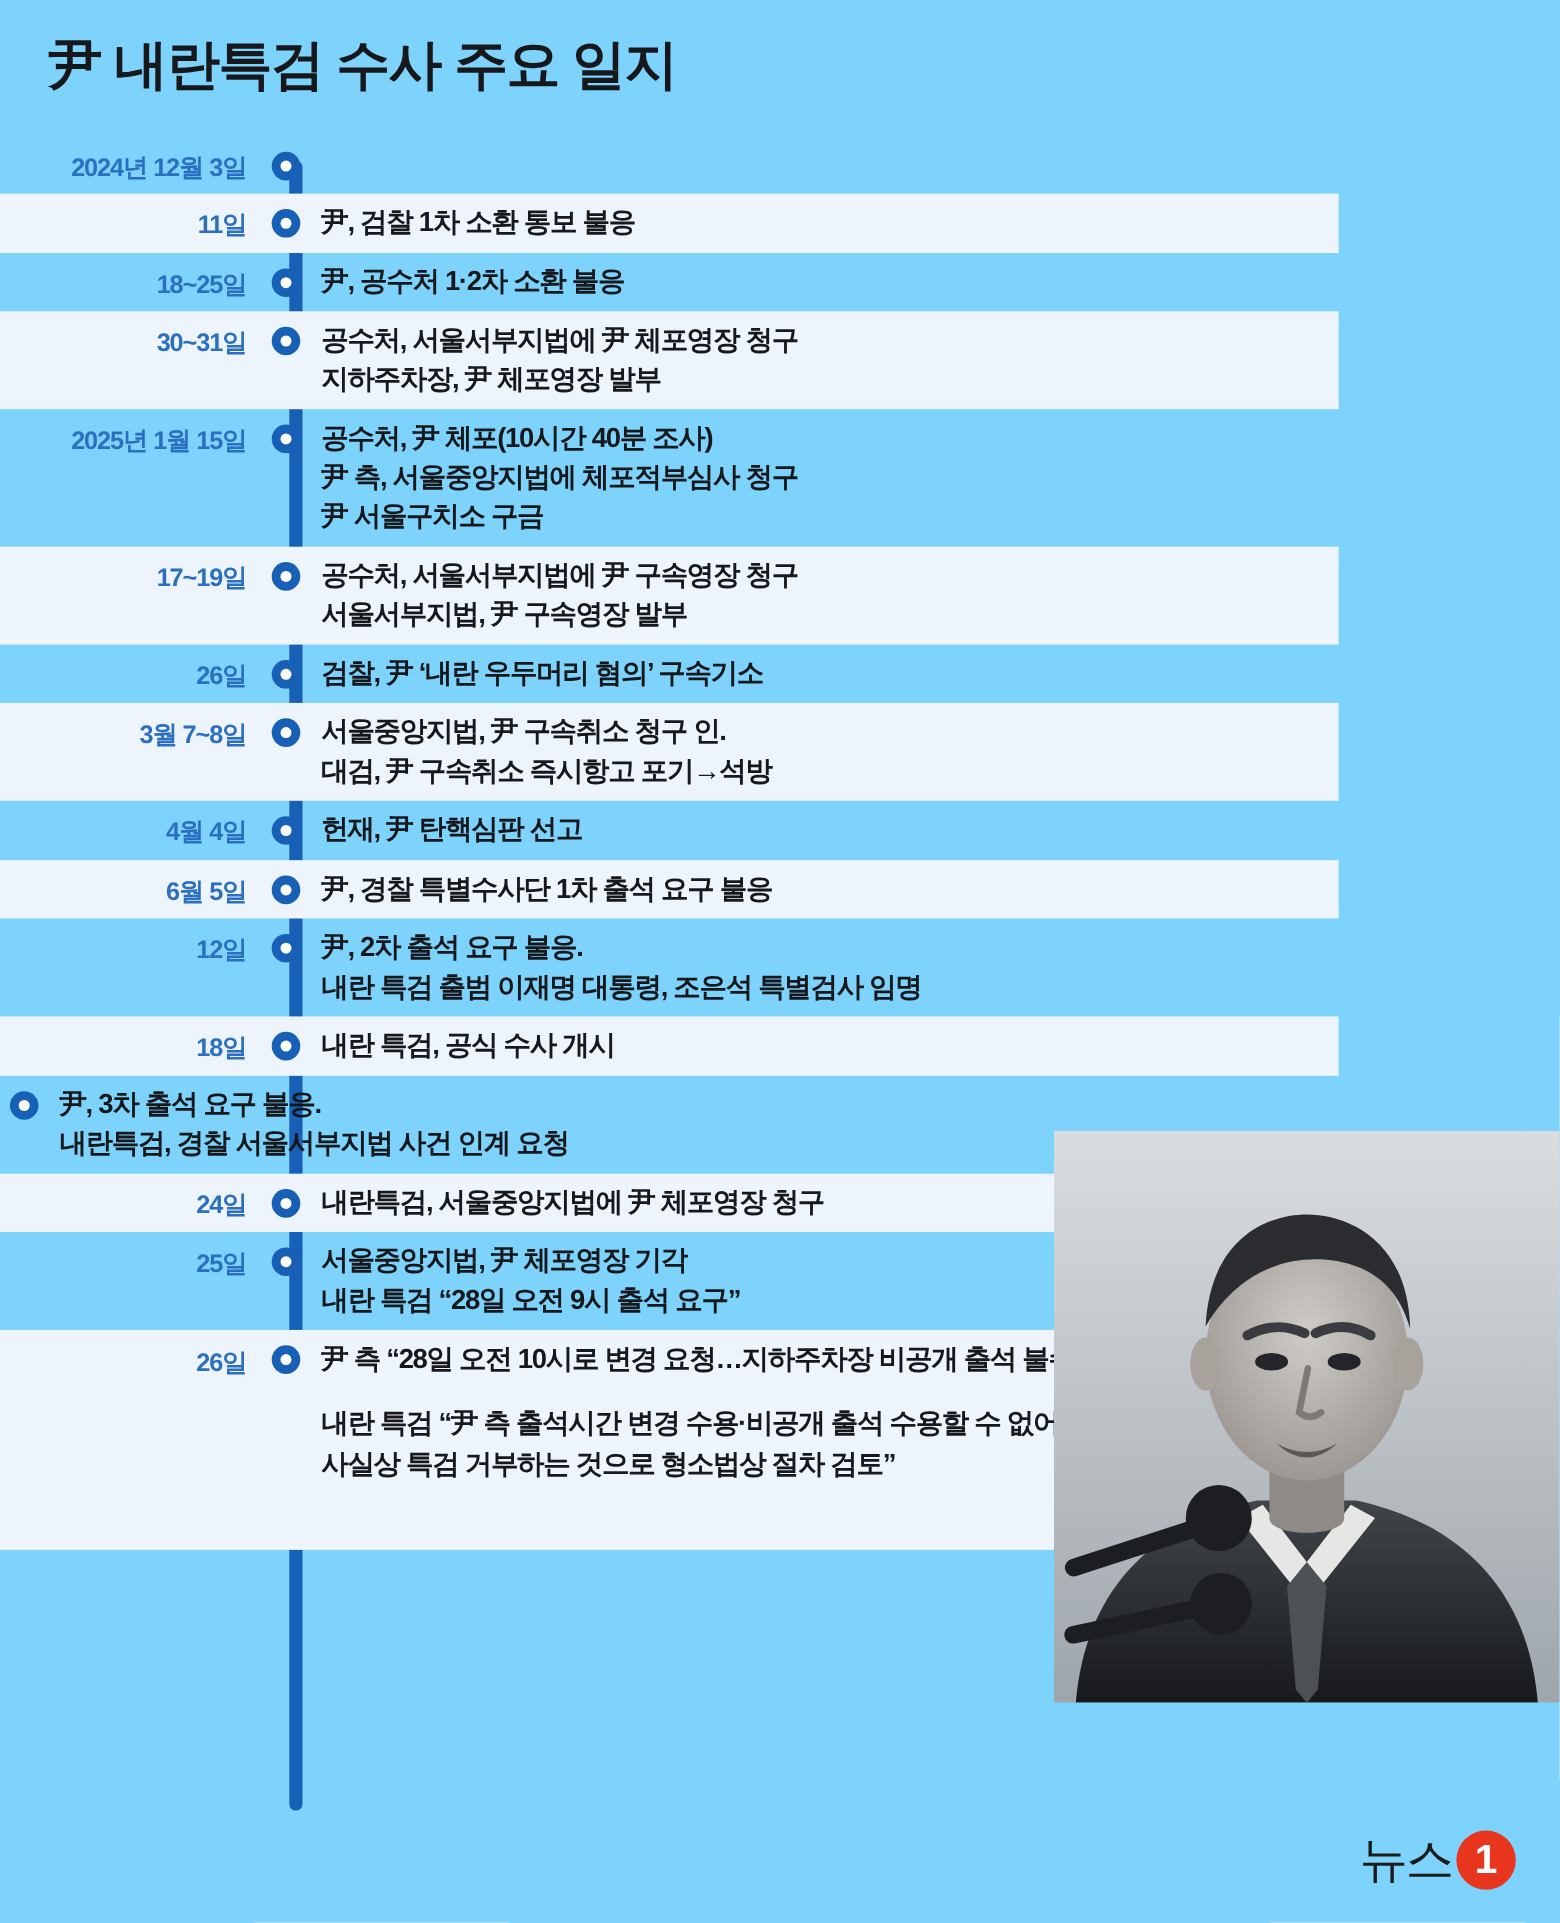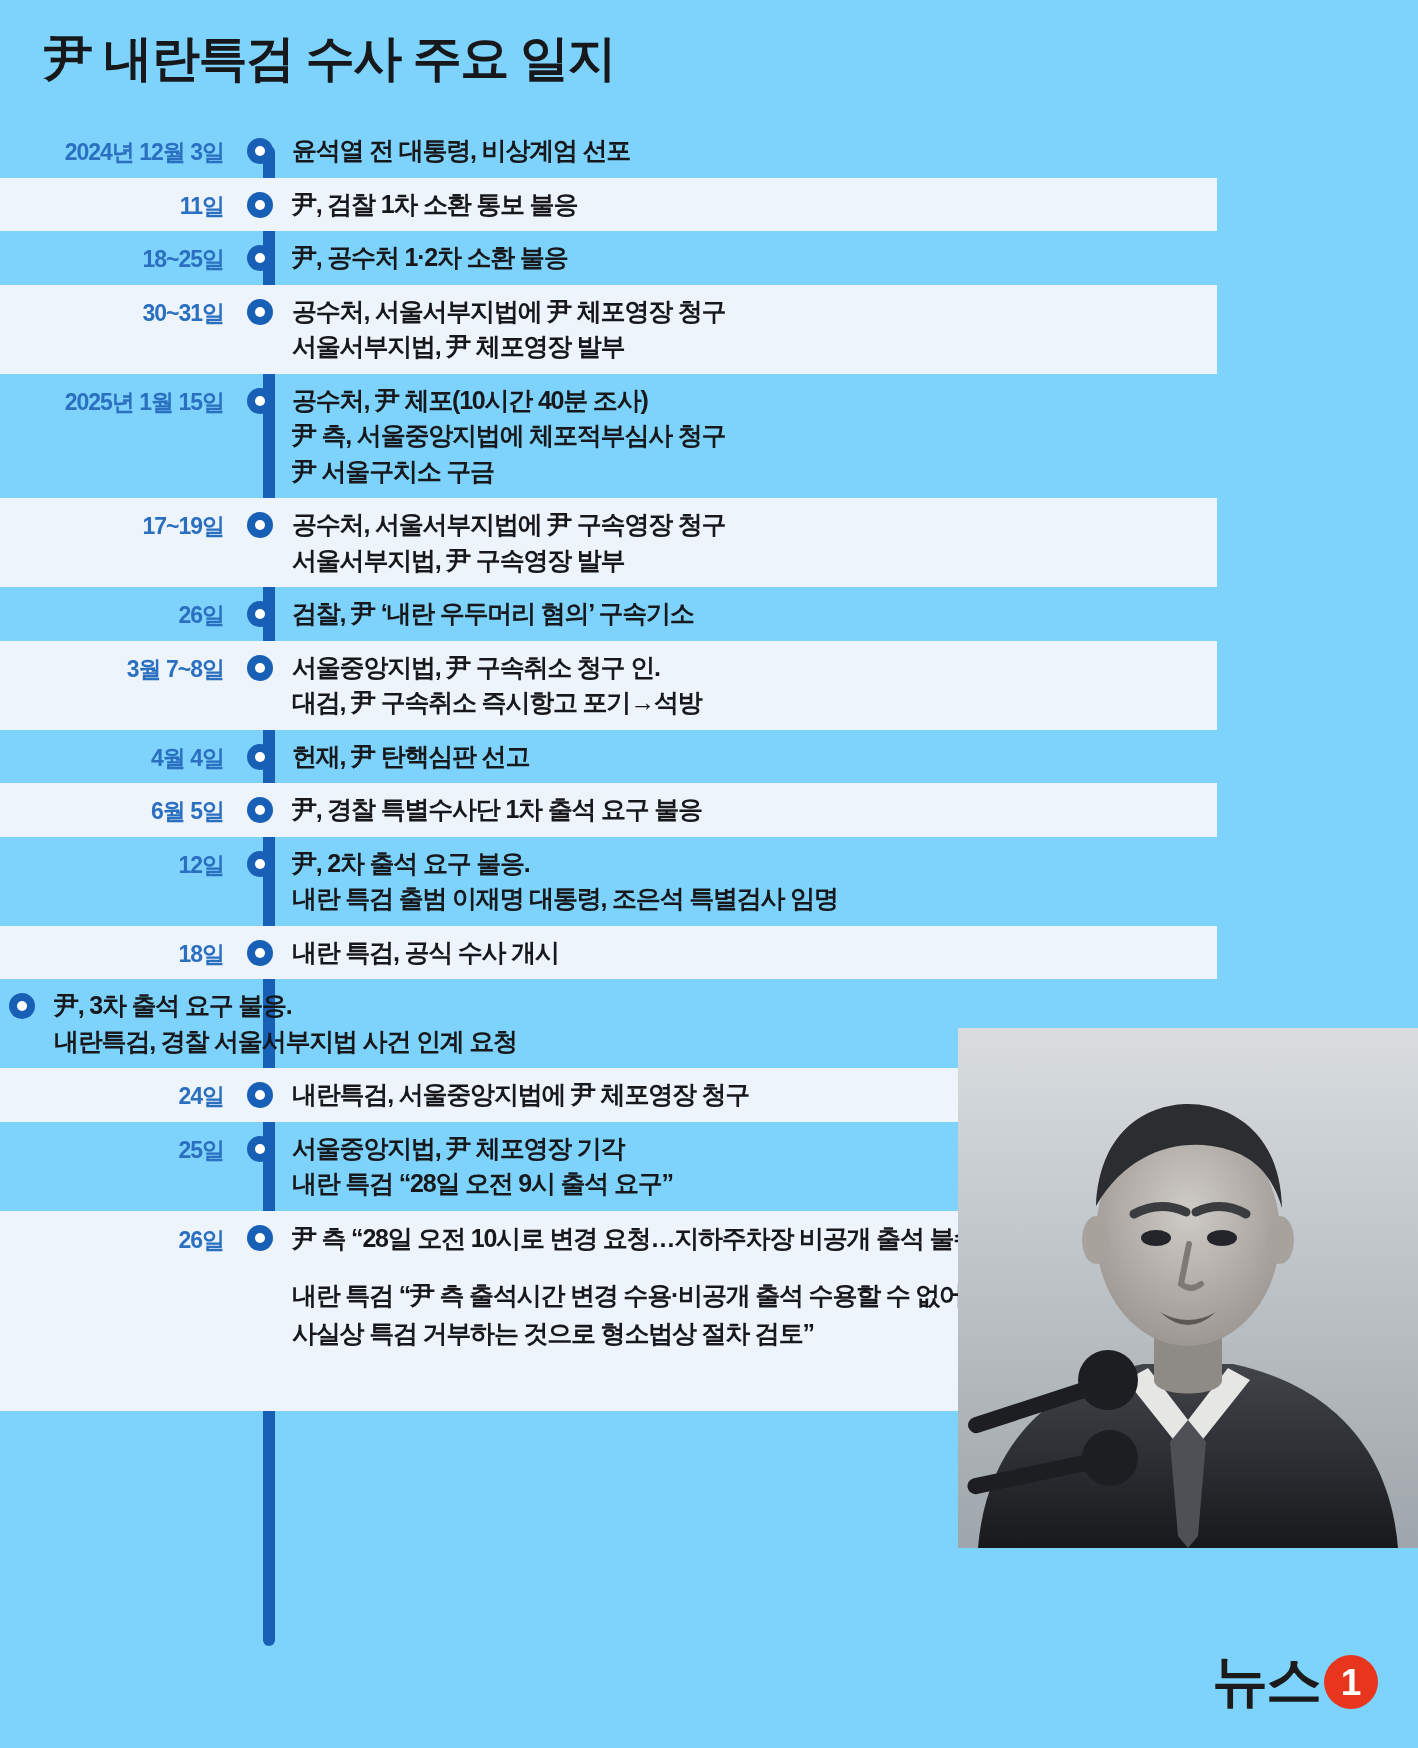--- a/index.html
+++ b/index.html
@@ -129,22 +129,22 @@
   
   .logo{
     position:absolute;
     right:40px;
     bottom:28px;
     display:flex;
     align-items:center;
     z-index:5;
   }
   .logo-text{
-    font-size:56px;
-    font-weight:bold;
+    font-size:44px;
+    font-weight:normal;
     letter-spacing:-2px;
     color:#1b1b1b;
   }
   .logo-badge{
     margin-left:4px;
     width:54px;
     height:54px;
     border-radius:50%;
     background:#e8351e;
     color:#ffffff;
@@ -164,23 +164,20 @@
   <div class="title">尹 내란특검 수사 주요 일지</div>
 
   <div class="timeline">
     <div class="rail"></div>
 
     <div class="row">
       <div class="date">2024년 12월 3일</div>
       <div class="dotcell">
           <span class="dot"></span>
         </div>
-      <div class="events">
-        <div class="event">윤석열 전 대통령, 비상계엄 선포</div>
-      </div>
     </div>
 
     <div class="row alt">
       <div class="date">11일</div>
       <div class="dotcell">
           <span class="dot"></span>
         </div>
       <div class="events">
         <div class="event">尹, 검찰 1차 소환 통보 불응</div>
       </div>
@@ -196,21 +193,21 @@
       </div>
     </div>
 
     <div class="row alt">
       <div class="date">30~31일</div>
       <div class="dotcell">
           <span class="dot"></span>
         </div>
       <div class="events">
         <div class="event">공수처, 서울서부지법에 尹 체포영장 청구</div>
-        <div class="event">서울서부지법, 尹 체포영장 발부</div>
+        <div class="event">지하주차장, 尹 체포영장 발부</div>
       </div>
     </div>
 
     <div class="row">
       <div class="date">2025년 1월 15일</div>
       <div class="dotcell">
           <span class="dot"></span>
         </div>
       <div class="events">
         <div class="event">공수처, 尹 체포(10시간 40분 조사)</div>

